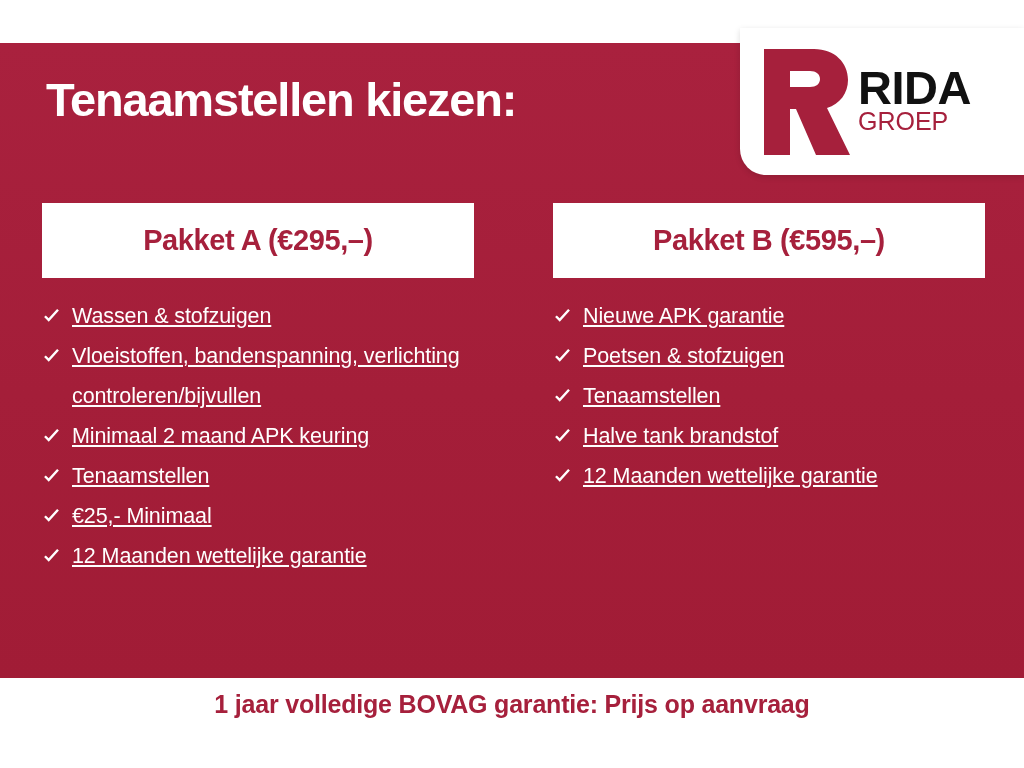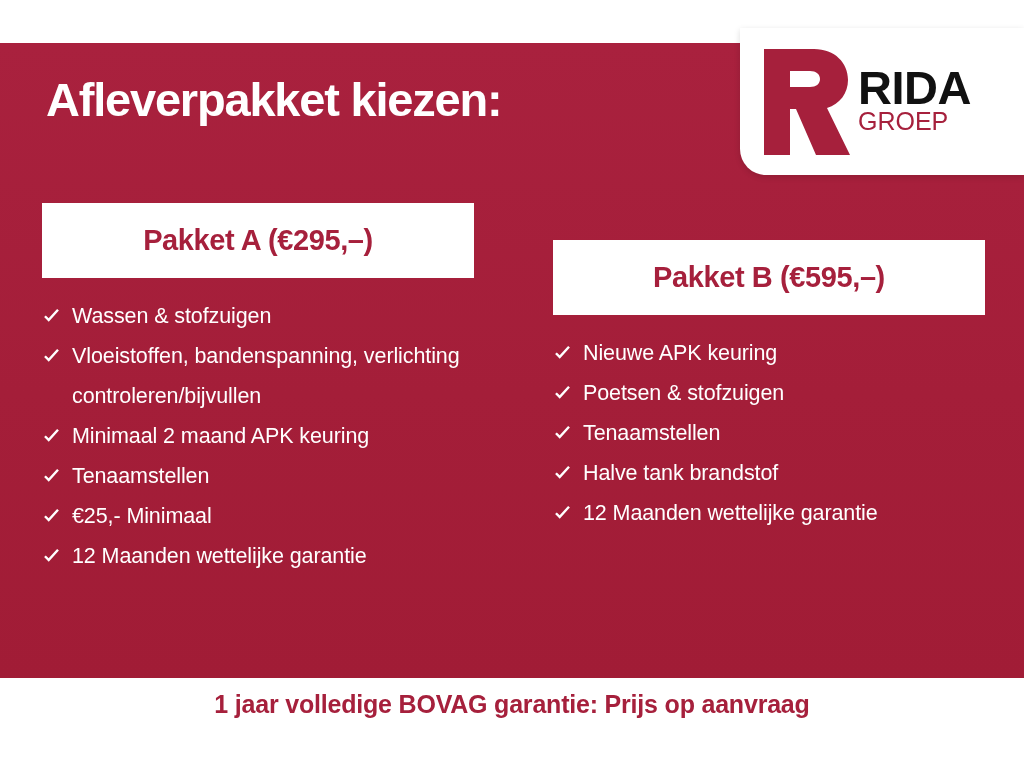--- a/index.html
+++ b/index.html
@@ -82,21 +82,21 @@
     position:absolute;
     left:0; top:203px;
     width:1024px;
   }
   .col {
     position:absolute;
     top:0;
     width:432px;
   }
   .col-a { left:42px; }
-  .col-b { left:553px;margin-top:37px; }
+  .col-b { left:553px; }
 
   .pkg-head {
     width:100%;
     height:75px;
     background:#ffffff;
     display:flex;
     align-items:center;
     justify-content:center;
     text-align:right;
   }
@@ -112,20 +112,21 @@
     list-style:none;
     margin-top:18px;
   }
   .pkg-item {
     display:flex;
     align-items:flex-start;
     color:#ffffff;
     font-size:21.5px;
     line-height:40px;
     letter-spacing:-0.1px;
+    text-decoration:underline;
   }
   .check {
     flex:0 0 auto;
     width:30px;
     height:40px;
     display:flex;
     align-items:center;
     justify-content:flex-start;
     color:#ffffff;
     font-size:22px;
@@ -152,21 +153,21 @@
     letter-spacing:-0.2px;
   }
 </style>
 </head>
 <body>
 
 <div id="poster">
 
   <div class="red-panel"></div>
 
-  <h1 class="title">Afleverpakket kiezen:</h1>
+  <h1 class="title">Tenaamstellen kiezen:</h1>
 
   <div class="logo-plate">
     <span class="logo-mark">
       <svg viewBox="0 0 96 118" width="96" height="118" aria-hidden="true">
         <path d="M8 6 H58 C79 6 92 20 92 37 C92 50 84 61 71 65 L94 112 H60 L40 66 H34 V112 H8 Z
                  M34 28 V44 H54 C60 44 64 41 64 36 C64 31 60 28 54 28 Z" fill="#a6203c"></path>
       </svg>
     </span>
     <span class="logo-words">
       <span class="logo-rida">RIDA</span>
@@ -236,21 +237,21 @@
       <div class="pkg-head">
         <span class="pkg-head-text">Pakket B (€595,–)</span>
       </div>
       <ul class="pkg-list">
         <li class="pkg-item">
           <span class="check">
             <svg viewBox="0 0 20 20" width="19" height="19">
                 <path d="M2.2 10.6 L7.1 15.4 L17.8 3.6 L15.9 2.1 L7.0 11.8 L4.0 8.9 Z" fill="#ffffff"></path>
               </svg>
           </span>
-          <span class="pkg-item-text">Nieuwe APK keuring</span>
+          <span class="pkg-item-text">Nieuwe APK garantie</span>
         </li>
         <li class="pkg-item">
           <span class="check">
             <svg viewBox="0 0 20 20" width="19" height="19">
                 <path d="M2.2 10.6 L7.1 15.4 L17.8 3.6 L15.9 2.1 L7.0 11.8 L4.0 8.9 Z" fill="#ffffff"></path>
               </svg>
           </span>
           <span class="pkg-item-text">Poetsen &amp; stofzuigen</span>
         </li>
         <li class="pkg-item">

